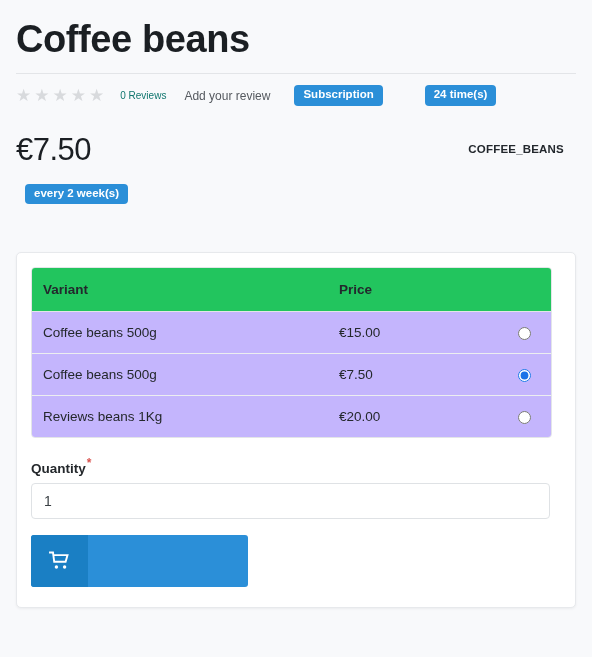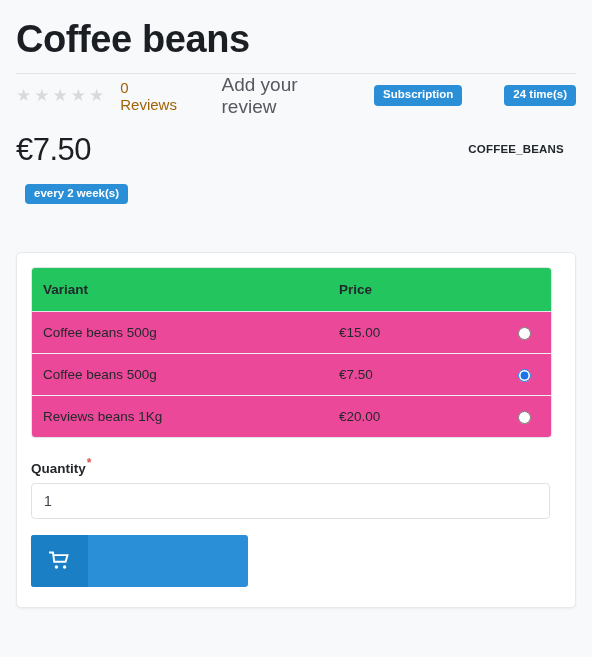--- a/index.html
+++ b/index.html
@@ -51,26 +51,26 @@
     align-items: center;
     gap: 3px;
     margin-right: 16px;
   }
   .star {
     font-size: 17px;
     line-height: 1;
     color: #d8dadd;
   }
   .reviews-count {
-    font-size: 15px;
-    color: #a16207;
-    margin-right: 36px;
+    font-size: 10px;
+    color: #0f766e;
+    margin-right: 18px;
   }
   .add-review-link {
-    font-size: 19px;
+    font-size: 12px;
     color: #55595f;
     text-decoration: none;
     cursor: pointer;
   }
   .badge {
     display: inline-block;
     background: #2b8fd8;
     color: #ffffff;
     font-size: 11.5px;
     font-weight: 700;
@@ -139,21 +139,21 @@
     color: #23282d;
     padding: 14px 0 14px 11px;
     border-bottom: 1px solid #e3e5e8;
   }
   .variant-table td {
     font-size: 13.5px;
     font-weight: 400;
     color: #24282c;
     padding: 13px 0 13px 11px;
     border-bottom: 1px solid #eceef0;
-    background: #ec4899;
+    background: #c4b5fd;
   }
   .variant-table tr:last-child td {
     border-bottom: none;
   }
   .col-variant { width: 296px; }
   .col-price   { width: 170px; }
   .col-select  { width: 53px; }
   .cell-select {
     text-align: center;
     padding-left: 0 !important;

